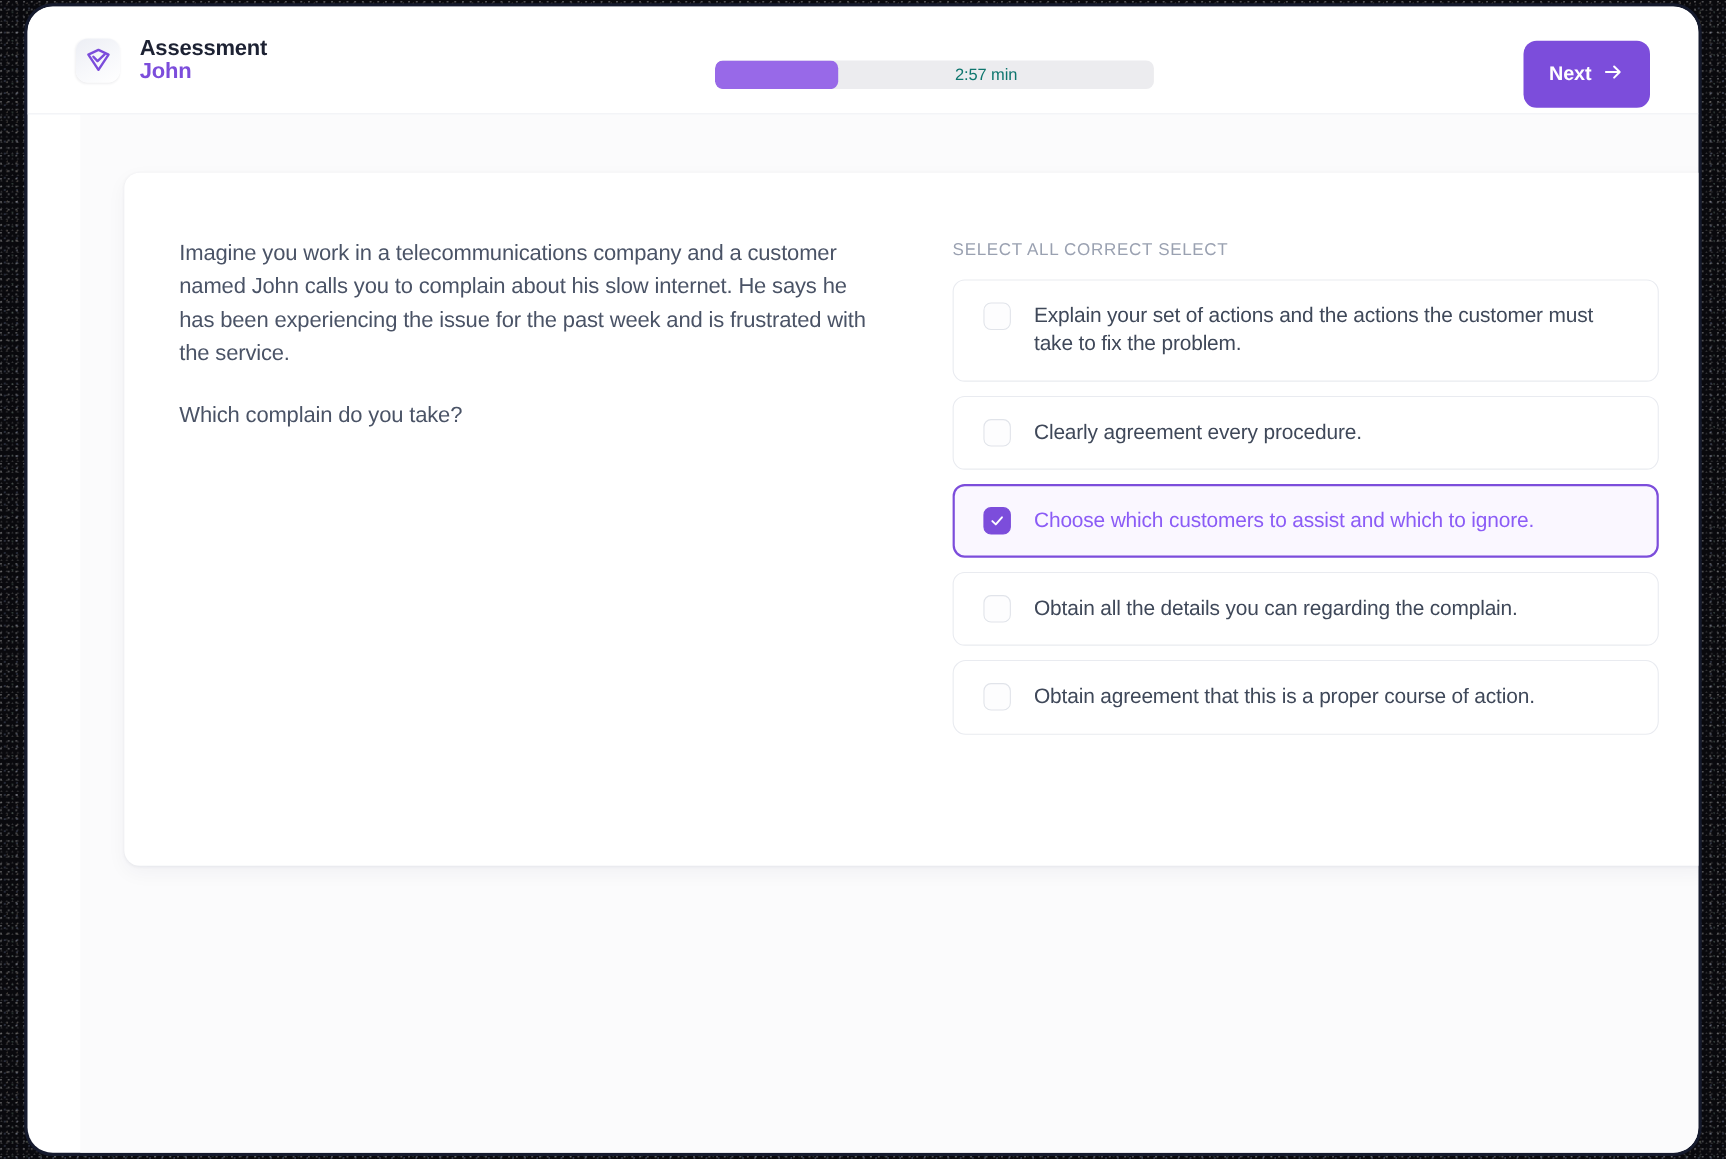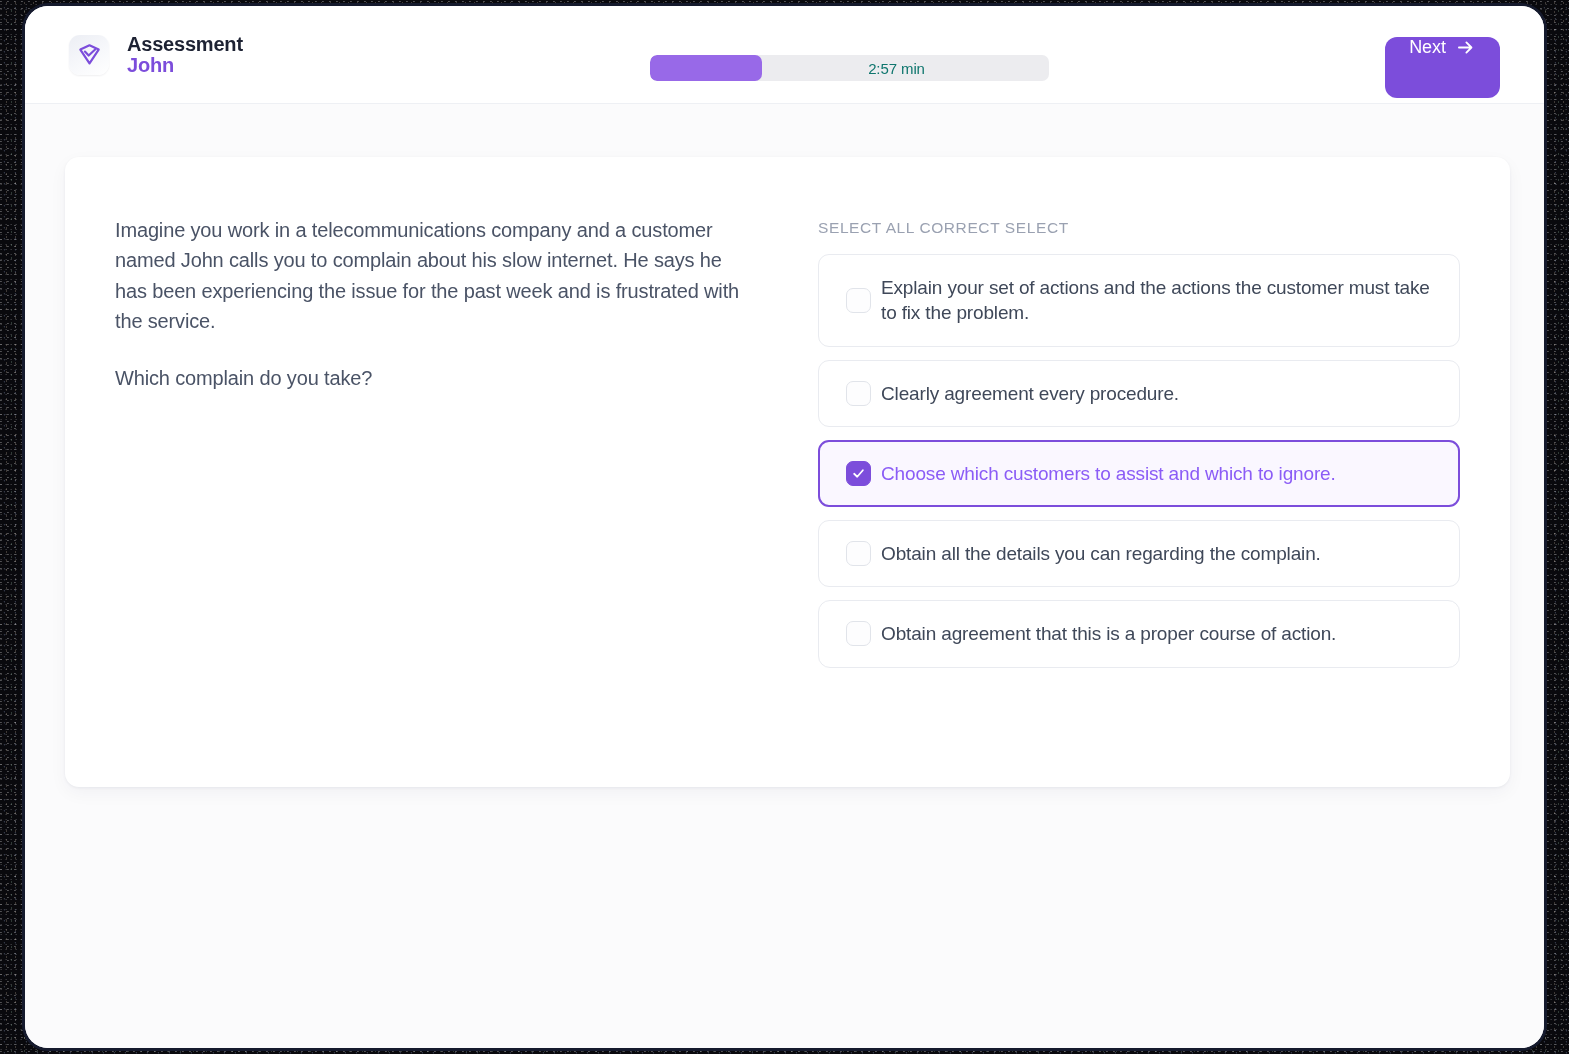--- a/index.html
+++ b/index.html
@@ -138,34 +138,35 @@
     right: 44px;
     top: 31px;
     width: 115px;
     height: 61px;
     background: #7c4ddb;
     border: none;
     border-radius: 12px;
     color: #ffffff;
     font-family: "Liberation Sans", sans-serif;
     font-size: 18px;
-    font-weight: normal;
-    display: flex;
-    align-items: flex-start;
+    font-weight: bold;
+    display: flex;
+    align-items: center;
     justify-content: center;
     gap: 9px;
     cursor: pointer;
     letter-spacing: -0.1px;
   }
 
   
   .app-body {
     flex: 1;
     background: #fbfbfc;
     padding: 53px 0 0 0;
+    margin-left: 48px;
   }
 
   .question-card {
     margin: 0 18px 0 40px;
     width: 1445px;
     min-height: 630px;
     background: #ffffff;
     border-radius: 14px;
     box-shadow: 0 1px 3px rgba(25,30,60,0.06), 0 6px 18px rgba(25,30,60,0.045);
     display: flex;
@@ -196,22 +197,22 @@
   .answers-heading {
     font-size: 15.5px;
     font-weight: normal;
     letter-spacing: 0.6px;
     color: #9aa1b1;
     margin-bottom: 17px;
   }
 
   .option {
     display: flex;
-    align-items: center;
-    gap: 10px;
+    align-items: flex-start;
+    gap: 21px;
     border: 1px solid #e9ebf0;
     border-radius: 11px;
     padding: 20px 22px 20px 27px;
     margin-bottom: 13px;
     min-height: 66px;
     background: #ffffff;
     cursor: pointer;
   }
   .option:last-child { margin-bottom: 0; border-radius: 12px; }
 

